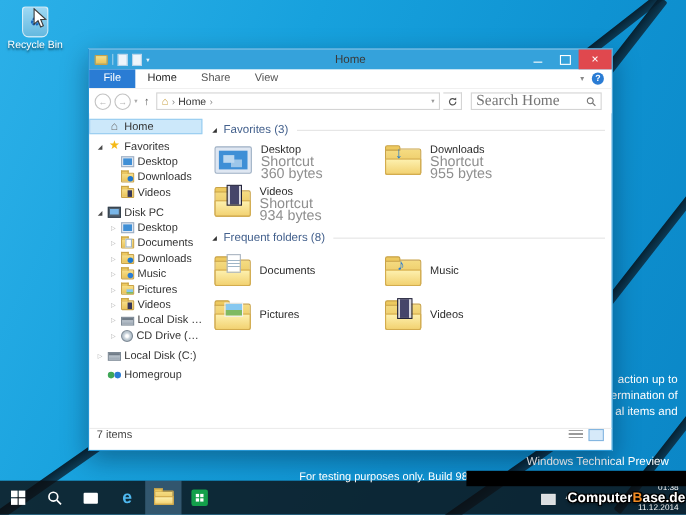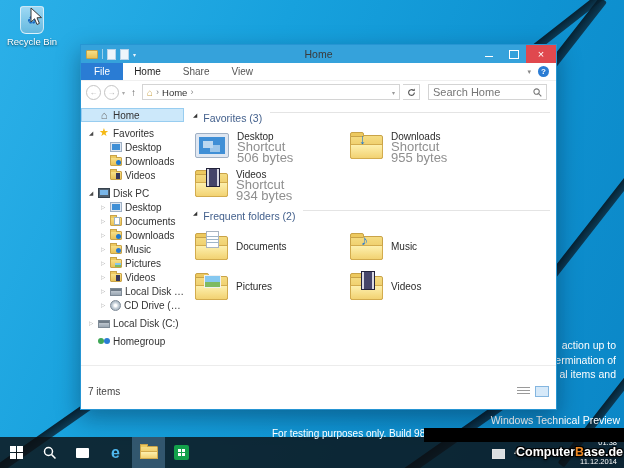--- a/index.html
+++ b/index.html
@@ -20,21 +20,21 @@
   
   .recycle{position:absolute;left:6px;top:6px;width:52px;text-align:center;z-index:2}
   .bin{width:22px;height:26px;margin:0 auto;border-radius:3px 3px 6px 6px;
        background:linear-gradient(rgba(235,244,252,.6),rgba(175,198,214,.45));
        border:1px solid rgba(255,255,255,.65);display:flex;align-items:center;justify-content:center;
        color:#1565c0;font-size:11px}
   .recycle .lbl{display:block;margin-top:2px;font-size:9.5px;color:#fff;text-shadow:0 1px 2px rgba(0,0,0,.65)}
   .cursor{position:absolute;left:24px;top:1px;z-index:3}
 
   .notice{position:absolute;right:8px;top:338px;z-index:1;color:#fff;font-size:10.5px;line-height:14.5px;text-align:right;white-space:nowrap}
-  .wm1{position:absolute;right:4px;top:414px;z-index:1;color:#fff;font-size:10.5px;white-space:nowrap}
+  .wm1{position:absolute;right:16px;top:414px;z-index:1;color:#fff;font-size:10.5px;white-space:nowrap}
   .wm2{position:absolute;left:272px;top:428px;z-index:6;color:#fff;font-size:10px;white-space:nowrap}
   .redact{position:absolute;left:424px;top:428px;width:200px;height:14px;background:#000;z-index:7}
 
   
   .win{position:absolute;left:80px;top:44px;width:477px;height:366px;z-index:4;
        background:#fff;border:1px solid #2695d3;box-shadow:0 8px 22px rgba(0,10,30,.35);
        display:flex;flex-direction:column;box-sizing:border-box}
   .titlebar{height:18px;background:#35a2db;display:flex;align-items:center;position:relative;flex:none}
   .qat{display:flex;align-items:center;gap:4px;padding-left:5px}
   .qat-sep{width:1px;height:10px;background:rgba(255,255,255,.5)}
@@ -62,22 +62,22 @@
   .tinychev{font-size:6px;color:#aaa}
   .upbtn{font-size:10px;color:#555;padding:0 3px}
   .addrbox{flex:1;height:16px;border:1px solid #d4d4d4;display:flex;align-items:center;gap:3px;
            padding:0 4px;font-size:9.5px;color:#333;box-sizing:border-box}
   .crumb-home-ic{color:#c9a348;font-size:10px}
   .crumb-sep{color:#888;font-size:9px}
   .addr-chev{margin-left:auto;font-size:6px;color:#999}
   .refreshbox{width:17px;height:16px;border:1px solid #d4d4d4;border-left:none;display:flex;align-items:center;justify-content:center;box-sizing:border-box}
   .searchbox{width:119px;height:16px;border:1px solid #d4d4d4;margin-left:5px;display:flex;align-items:center;
              padding:0 4px;box-sizing:border-box}
-  .searchbox input{flex:1;border:none;outline:none;background:transparent;font-family:Liberation Sans, sans-serif;
-                   font-size:11px;color:#8a8a8a;padding:0;min-width:0}
+  .searchbox input{flex:1;border:none;outline:none;background:transparent;font-family:Liberation Serif, serif;
+                   font-size:14px;color:#8a8a8a;padding:0;min-width:0}
 
   .winbody{flex:1;display:flex;min-height:0}
   .sidebar{width:106px;flex:none;padding-top:5px;font-size:10px;color:#333;overflow:hidden}
   .srow{height:14px;display:flex;align-items:center;gap:3px;padding-left:6px;margin-right:3px;
         white-space:nowrap;box-sizing:border-box}
   .srow.child{padding-left:18px}
   .srow.gs{margin-top:4px}
   .srow.sel{background:#cce8fa;outline:1px solid #98cdf0;outline-offset:-1px}
   .arrow{width:8px;flex:none;text-align:center;font-size:5.5px}
   .arrow.expanded{color:#4a4a4a}
@@ -104,21 +104,21 @@
   .ic-disk{height:8px;margin-top:1px;background:linear-gradient(#cfd6dd,#9aa6b2);border:1px solid #7e8a96}
   .ic-disk::before{content:"";position:absolute;left:0;right:0;top:0;height:2px;background:#6f7b87}
   .ic-cd{width:11px;height:11px;border-radius:50%;border:1px solid #7e8a96;
          background:radial-gradient(circle,#fff 18%,#c8d2da 45%,#8fa0ae 100%)}
   .ic-network{background:linear-gradient(#9cc6ea,#6fa8d8);border:1px solid #557ca0;border-radius:50%}
   .ic-homegroup::before{content:"";position:absolute;left:0;top:2px;width:6px;height:6px;border-radius:50%;background:#3fa757}
   .ic-homegroup::after{content:"";position:absolute;right:0;top:2px;width:6px;height:6px;border-radius:50%;background:#2a7cd4}
 
   
   .content{flex:1;padding:7px 4px 0 6px;overflow:hidden}
-  .ghead{display:flex;align-items:flex-start;font-size:10.5px;color:#44618d;margin:2px 0 5px}
+  .ghead{display:flex;align-items:center;font-size:10.5px;color:#44618d;margin:2px 0 5px}
   .gtri{font-size:5.5px;color:#333;margin-right:6px}
   .gline{flex:1;height:1px;background:#e4e4e4;margin-left:8px;margin-right:2px}
   .gitems{display:flex;flex-wrap:wrap;margin-bottom:5px}
   .fitem{width:155px;display:flex;gap:8px;margin:2px 0 4px;padding-left:2px;box-sizing:border-box}
   .fitem.center{height:34px;align-items:center}
   .ftext{min-width:0}
   .fname{font-size:10px;color:#2b2b2b;line-height:11px}
   .fsub{font-size:13px;color:#8f8f8f;line-height:10.5px}
 
   
@@ -135,22 +135,22 @@
   .ovl{position:absolute;z-index:2}
   .ovl-down{left:9px;top:0px;font-size:14px;font-weight:bold;color:#1d78d0}
   .ovl-music{left:11px;top:0px;font-size:14px;font-weight:bold;color:#2a7cd4}
   .ovl-film{left:11px;top:-1px;width:12px;height:17px;border:1px solid #22223a;
             background:linear-gradient(90deg,#d8d8e2 0 2px,#45456a 2px 10px,#d8d8e2 10px 12px)}
   .ovl-doc{left:11px;top:-1px;width:11px;height:15px;border:1px solid #a9b4c0;
            background:linear-gradient(#fff 0 4px,#9fb6c8 4px 5px,#fff 5px 7px,#9fb6c8 7px 8px,#fff 8px 10px,#9fb6c8 10px 11px,#fff 11px)}
   .ovl-pic{left:9px;top:3px;width:15px;height:11px;border:1px solid #f0f0f0;
            background:linear-gradient(#86c8f0 0 55%,#7fba62 55% 100%)}
 
-  .statusbar{height:19px;border-top:1px solid #ececec;display:flex;align-items:flex-end;
-             padding:12px 7px;font-size:10px;color:#444;flex:none}
+  .statusbar{height:19px;border-top:1px solid #ececec;display:flex;align-items:flex-start;
+             padding:0 7px;font-size:10px;color:#444;flex:none}
   .viewicons{margin-left:auto;display:flex;align-items:center;gap:5px}
   .v-list{width:13px;height:9px;background:repeating-linear-gradient(#9a9a9a 0 1px,transparent 1px 3px)}
   .v-thumb{width:14px;height:11px;border:1px solid #84b6e0;background:#d6e9f9;box-sizing:border-box}
 
   
   .taskbar{position:absolute;left:0;right:0;bottom:0;height:31px;z-index:5;
            background:rgba(12,16,20,.82);display:flex;align-items:center}
   .tbtn{width:33px;height:31px;display:flex;align-items:center;justify-content:center;flex:none}
   .tbtn.active{background:rgba(110,160,200,.38)}
   .startgrid{display:grid;grid-template-columns:6px 6px;gap:1px}
@@ -348,21 +348,21 @@
           <span class="gtri">◢</span>
           <span class="gtitle">Favorites (3)</span>
           <span class="gline"></span>
         </div>
         <div class="gitems">
           <div class="fitem">
             <span class="bicon monitor-big"></span>
             <div class="ftext">
               <div class="fname">Desktop</div>
               <div class="fsub">Shortcut</div>
-              <div class="fsub">506 bytes</div>
+              <div class="fsub">360 bytes</div>
             </div>
           </div>
           <div class="fitem">
             <span class="bicon">
               <span class="bfolder bicon" style="position: absolute; left: 0px;"></span>
               <span class="ovl ovl-down">↓</span>
             </span>
             <div class="ftext">
               <div class="fname">Downloads</div>
               <div class="fsub">Shortcut</div>
@@ -376,21 +376,21 @@
             </span>
             <div class="ftext">
               <div class="fname">Videos</div>
               <div class="fsub">Shortcut</div>
               <div class="fsub">934 bytes</div>
             </div>
           </div>
         </div>
         <div class="ghead">
           <span class="gtri">◢</span>
-          <span class="gtitle">Frequent folders (2)</span>
+          <span class="gtitle">Frequent folders (8)</span>
           <span class="gline"></span>
         </div>
         <div class="gitems">
           <div class="fitem center">
             <span class="bicon">
               <span class="bfolder bicon" style="position: absolute; left: 0px;"></span>
               <span class="ovl ovl-doc"></span>
             </span>
             <div class="ftext">
               <div class="fname">Documents</div>

